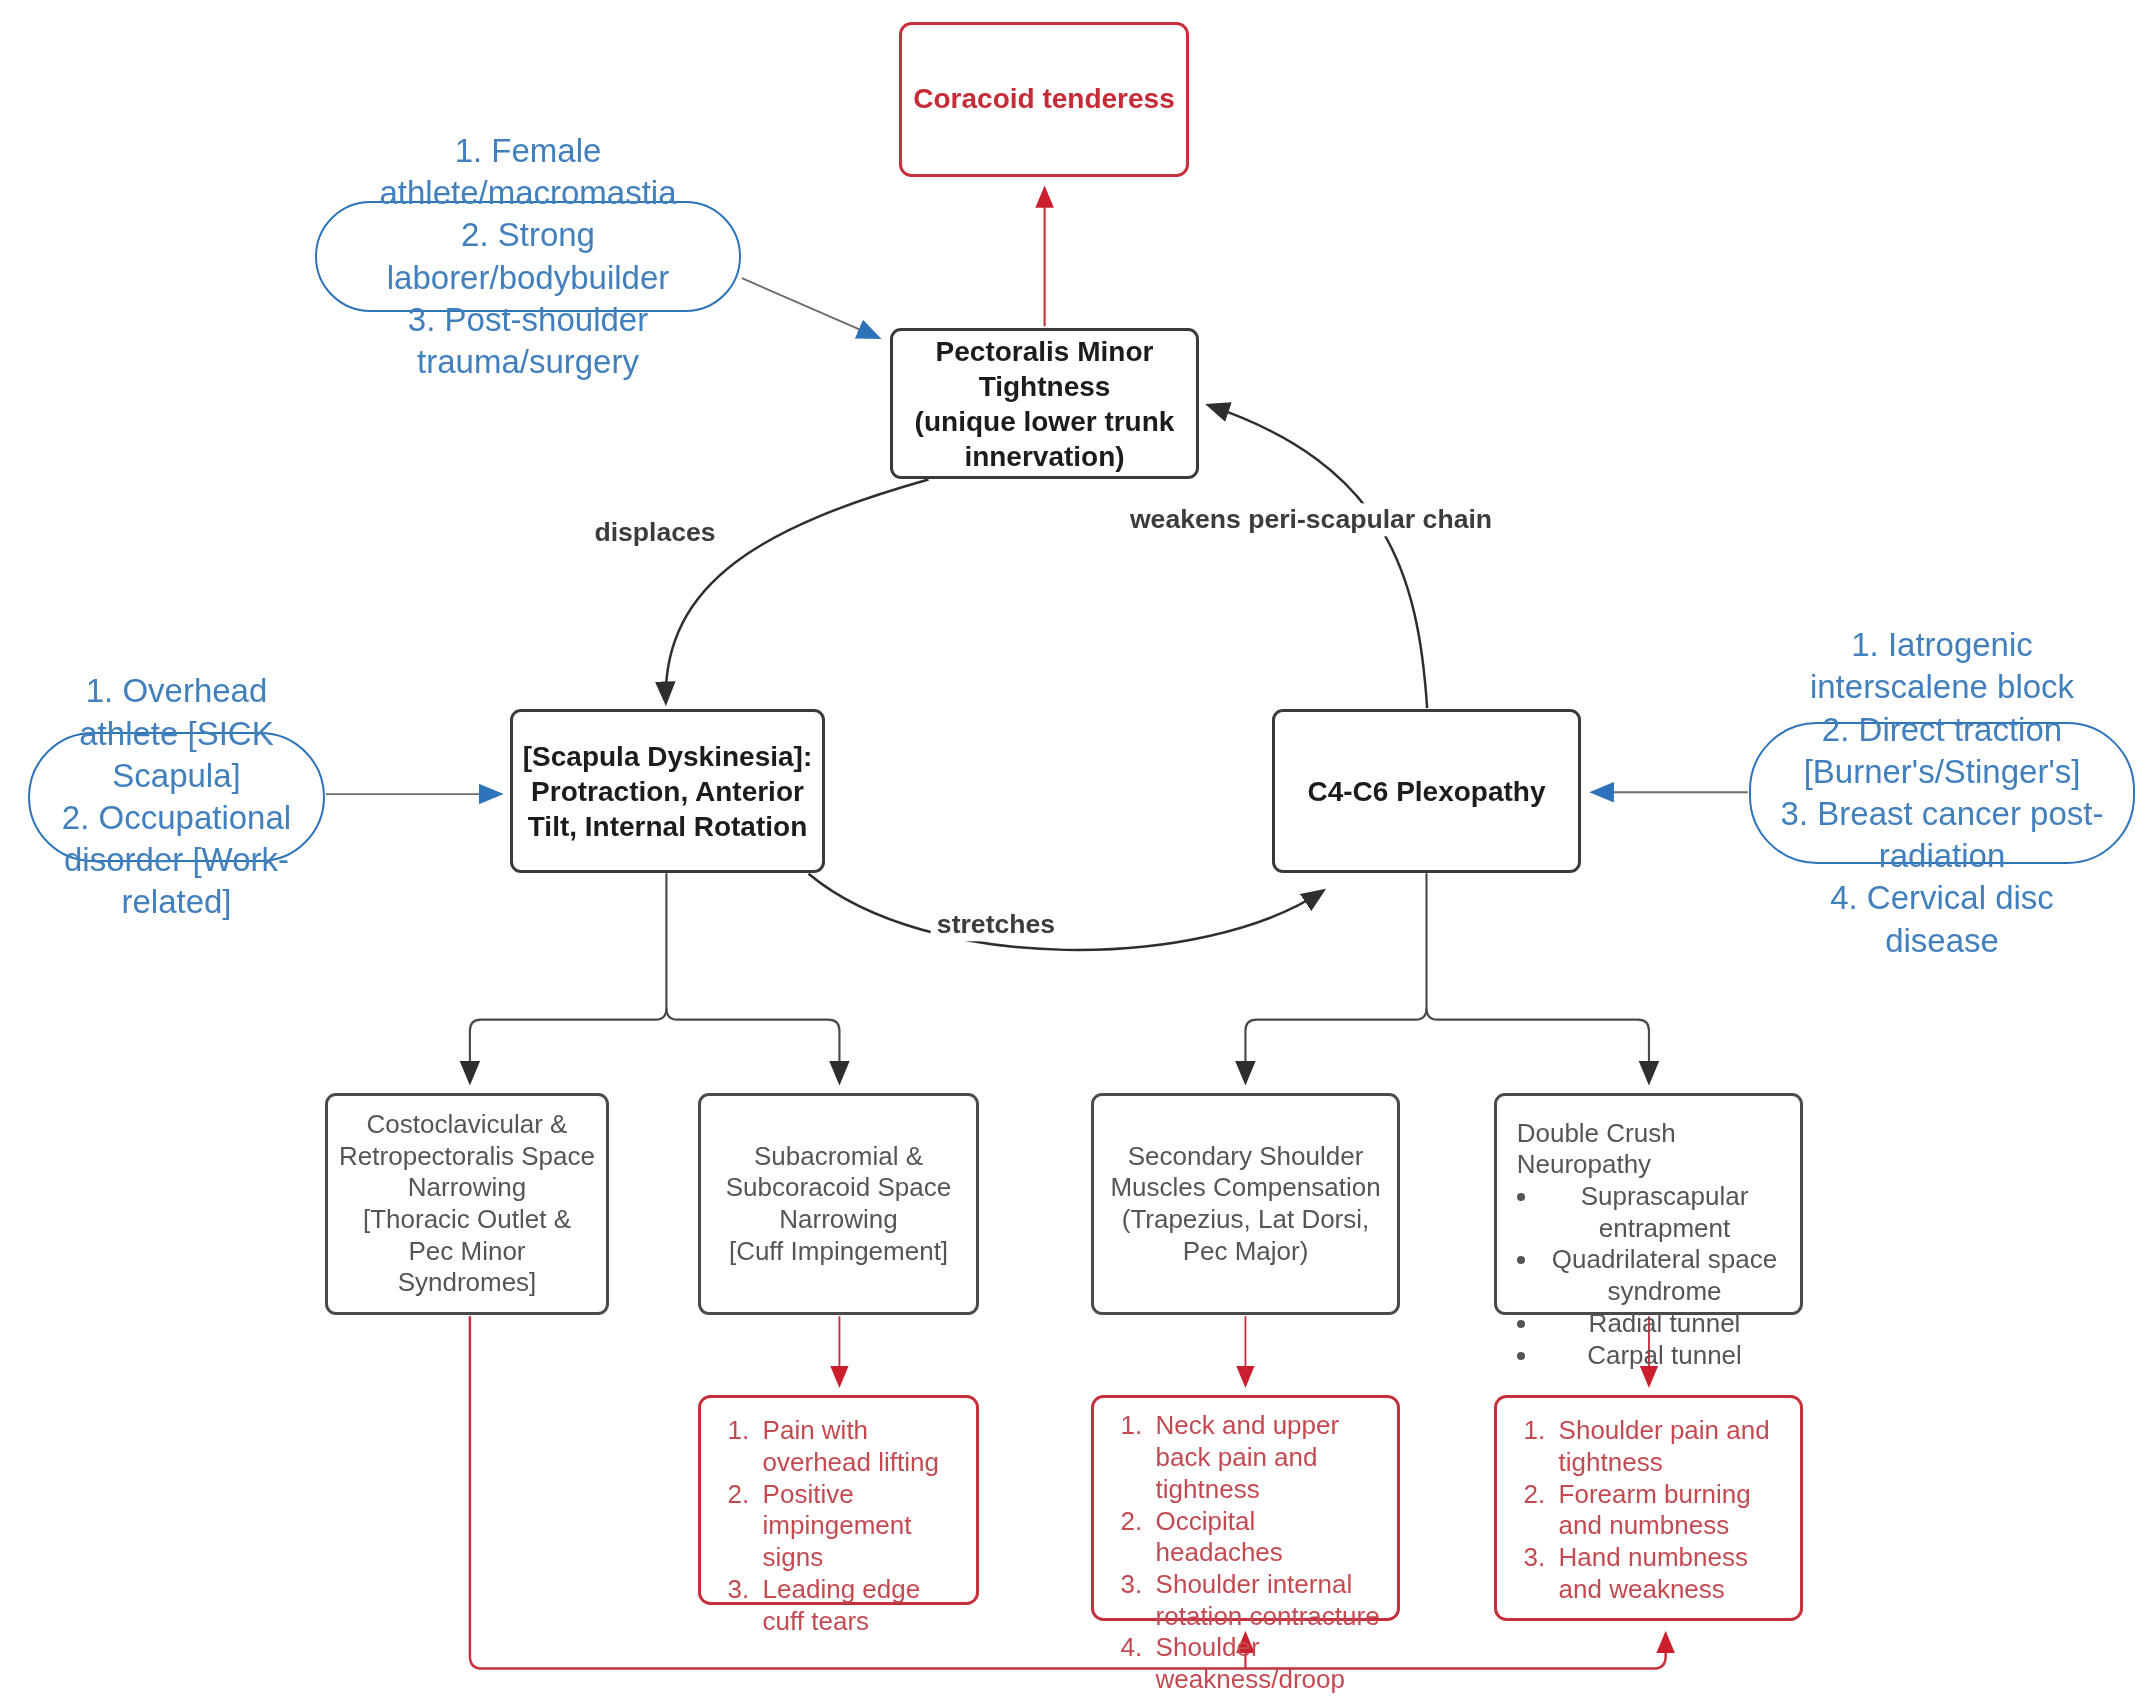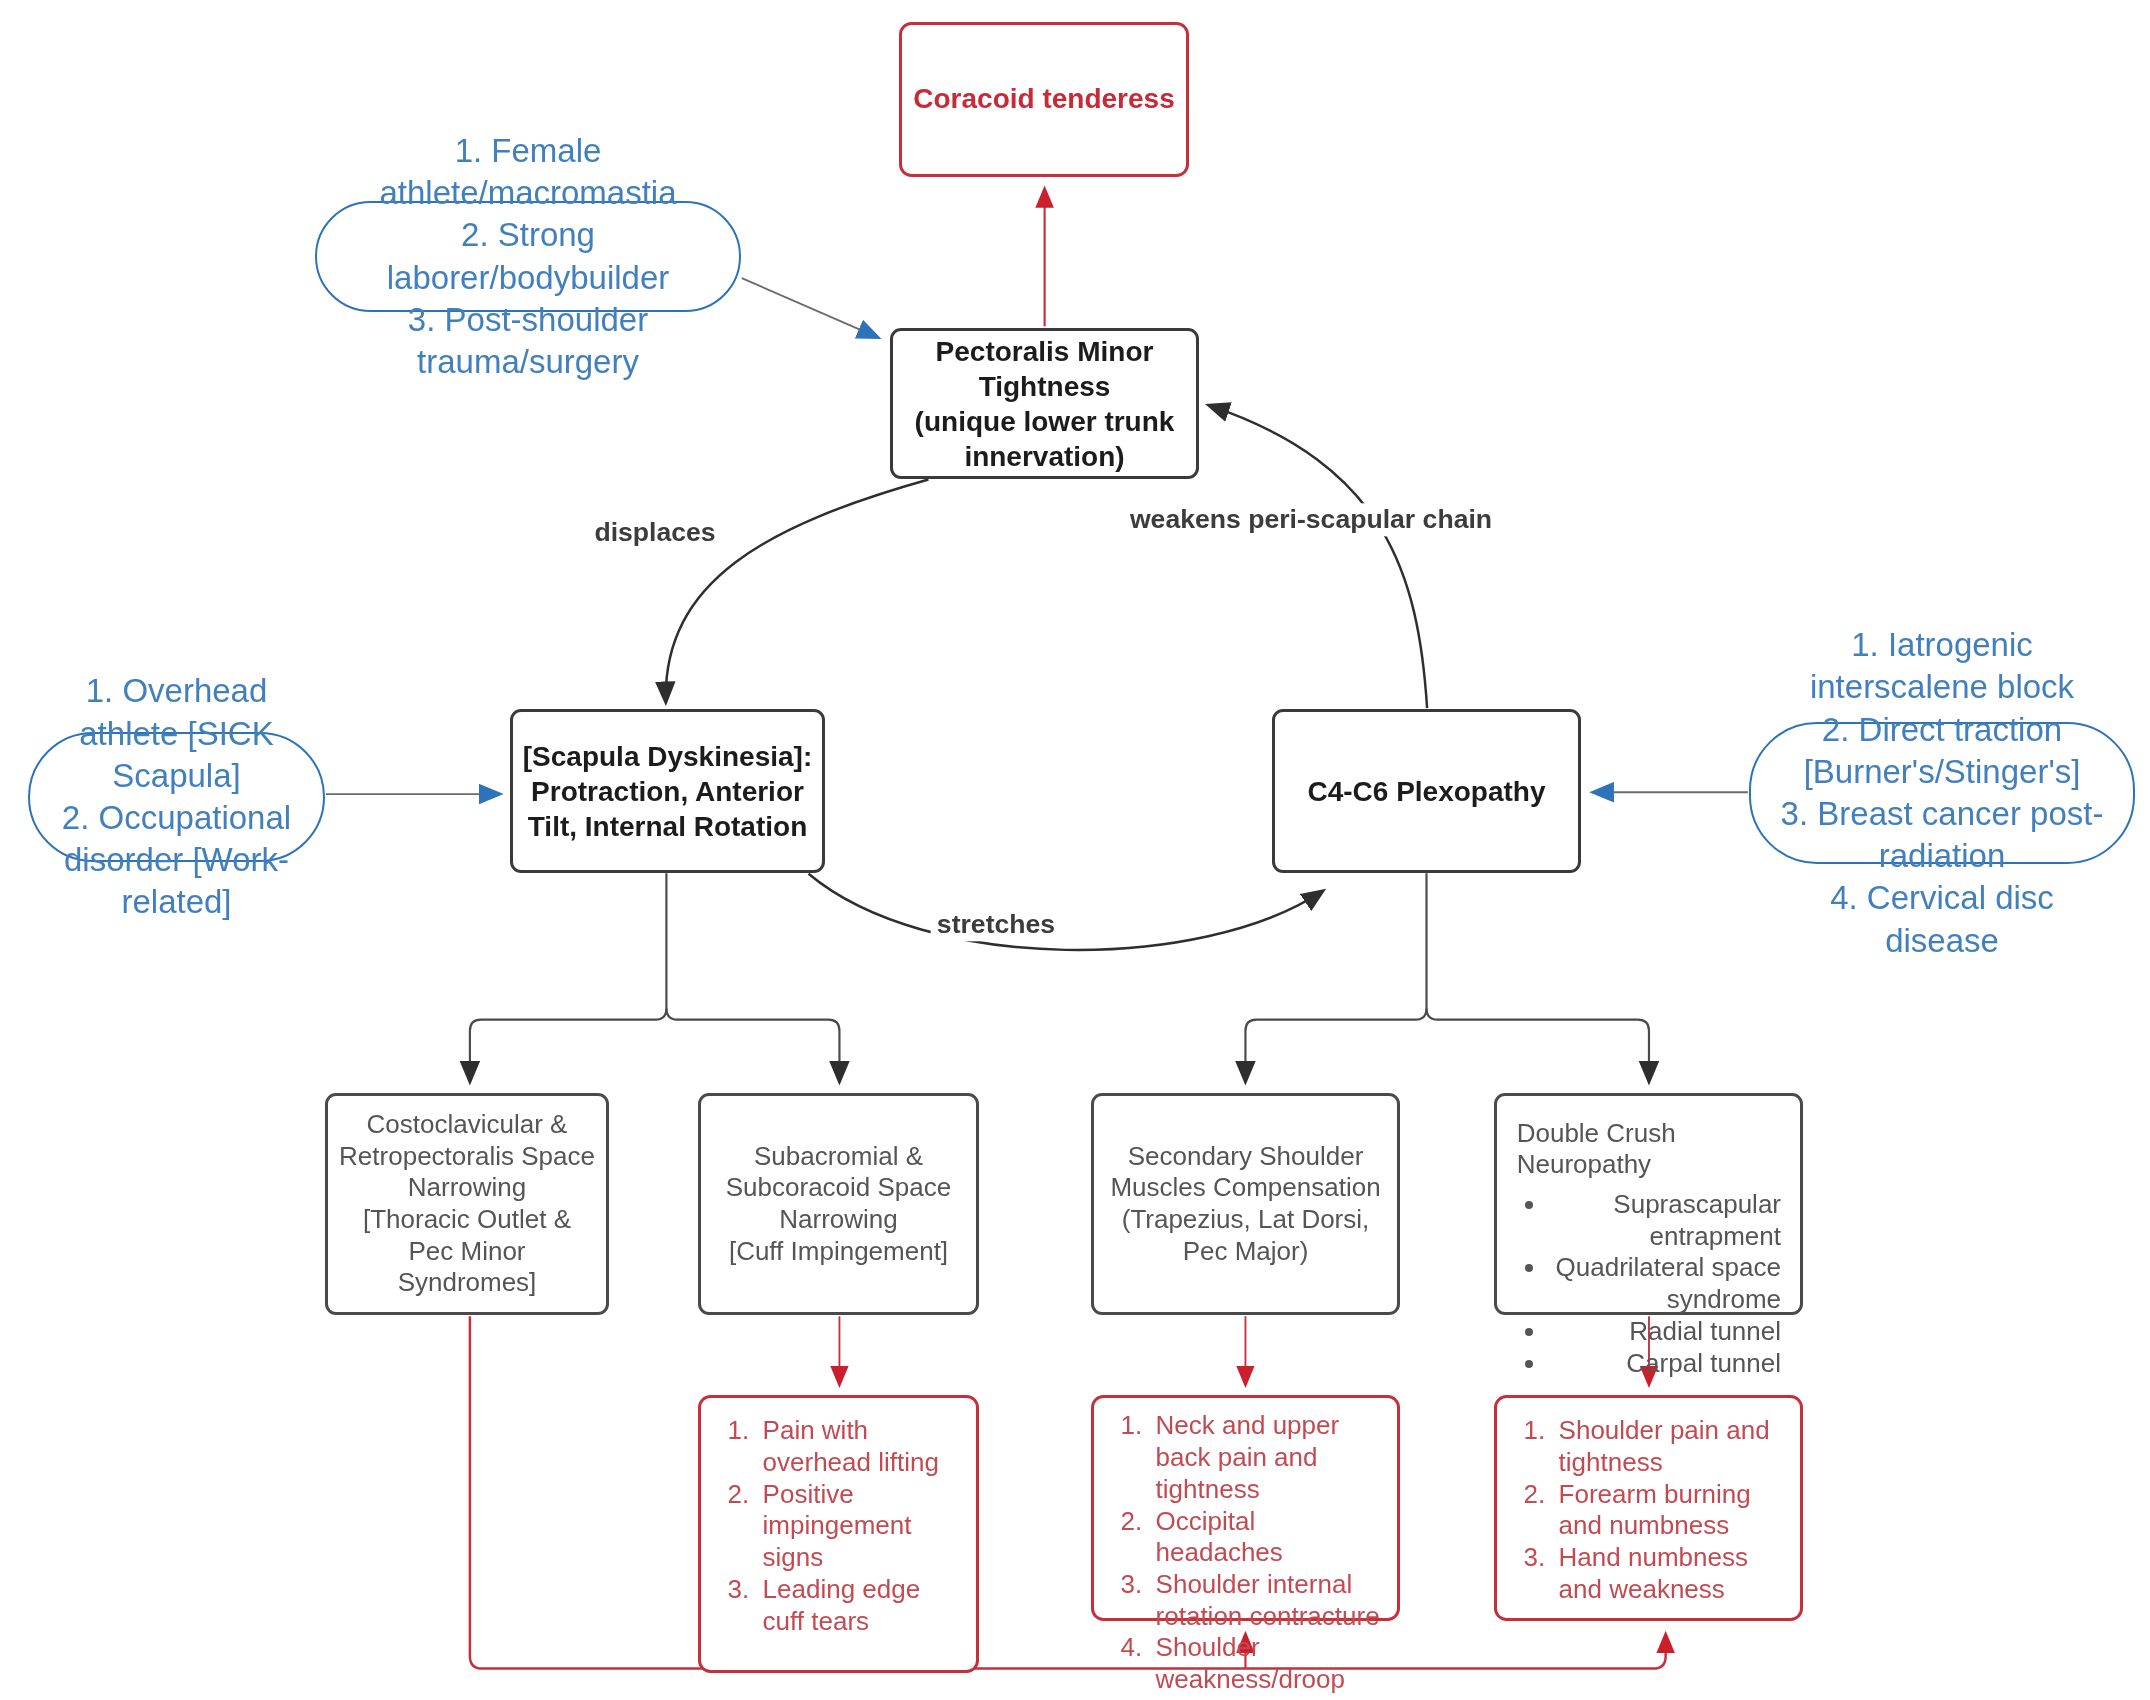--- a/index.html
+++ b/index.html
@@ -20,21 +20,21 @@
   }
   .box-black{border:3.1px solid #3a3a3a;border-radius:11px;color:#1c1c1c;font-weight:bold;font-size:28px;line-height:1.25;padding:6.2px 8.7px;}
   .box-gray{border:3.1px solid #4a4a4a;border-radius:11px;color:#555555;font-weight:normal;font-size:26px;line-height:1.22;padding:6.2px 11px;}
   .box-redoutline{border:3.1px solid #c5303c;border-radius:12.4px;color:#c62b38;font-weight:bold;font-size:28px;padding:6.2px;}
   .box-redlist{border:3.1px solid #c5303c;border-radius:12.4px;color:#c44a52;font-weight:normal;font-size:26px;line-height:1.22;justify-content:flex-start;padding:17.3px 12.4px;text-align:left;}
   .box-blue{border:2.5px solid #2d73b9;border-radius:68px;color:#4280bd;font-weight:normal;font-size:33px;line-height:1.28;padding:8.7px 18.5px;}
   .node ol{margin:0;padding:0;}
   .ol-center{list-style-position:inside;text-align:center;}
   .ol-left{list-style-position:outside;text-align:left;margin-left:43px !important;padding-right:3.7px;}
   .ol-left li{padding-left:6.2px;}
-  .bullets{list-style:disc;list-style-position:outside;margin:8px;text-align:right;padding-left:32px;}
+  .bullets{list-style:disc;list-style-position:outside;margin:0;text-align:center;padding-left:32px;}
   .dc-title{text-align:left;padding-left:8.7px;}
   .edge-label{
     position:absolute;transform:translate(-50%,-50%);
     background:#ffffff;color:#3c3c3c;font-weight:bold;font-size:26.6px;
     padding:1.2px 6.2px;white-space:nowrap;
   }
 </style>
 </head>
 <body>
 
@@ -138,21 +138,21 @@
   <div class="node box-gray" style="left:1494px;top:1093px;width:309px;height:222px;justify-content:flex-start;padding-top:21.6px;">
     <div class="dc-title">Double Crush Neuropathy</div>
     <ul class="bullets">
       <li>Suprascapular entrapment</li>
       <li>Quadrilateral space syndrome</li>
       <li>Radial tunnel</li>
       <li>Carpal tunnel</li>
     </ul>
   </div>
 
-  <div class="node box-redlist" style="left:698px;top:1395px;width:281px;height:278px;">
+  <div class="node box-redlist" style="left:698px;top:1395px;width:281px;height:210px;">
     <ol class="ol-left">
       <li>Pain with overhead lifting</li>
       <li>Positive impingement signs</li>
       <li>Leading edge cuff tears</li>
     </ol>
   </div>
 
   <div class="node box-redlist" style="left:1091px;top:1395px;width:309px;height:226px;padding-top:12.4px;">
     <ol class="ol-left">
       <li>Neck and upper back pain and tightness</li>

